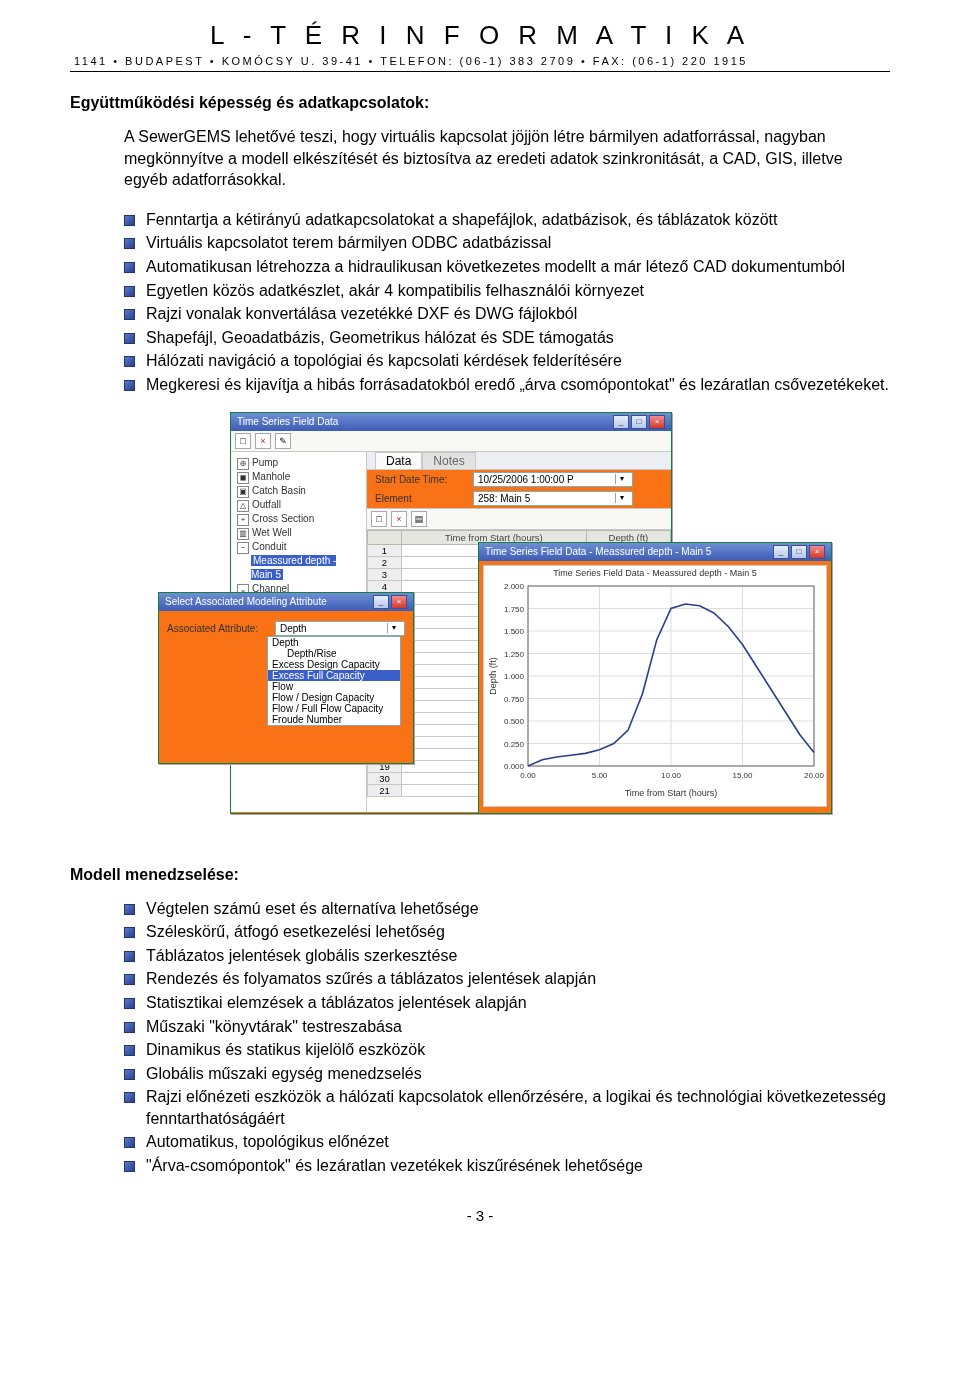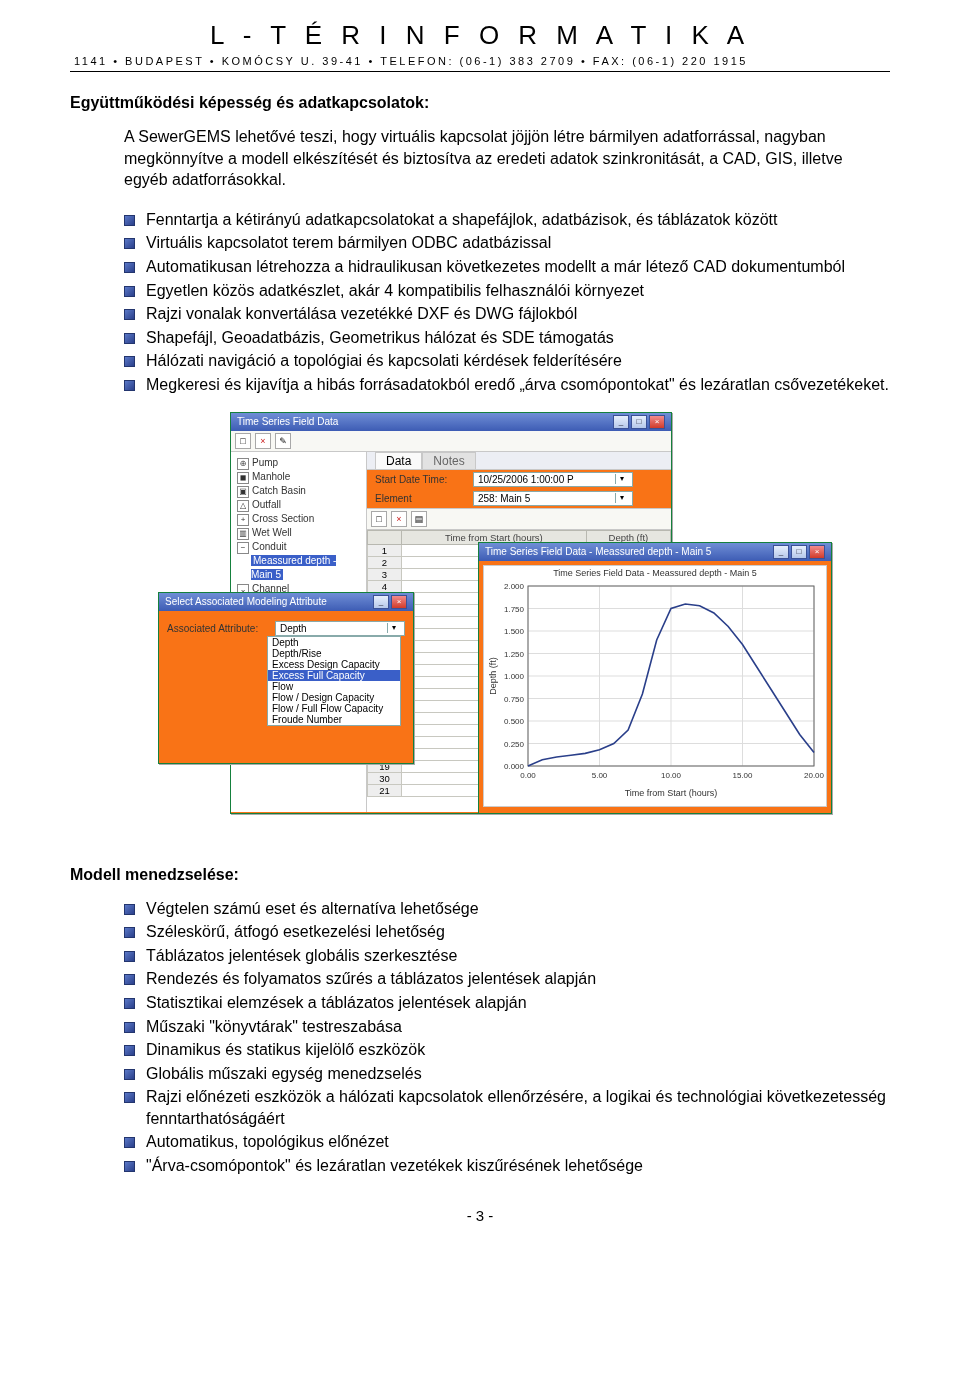--- a/index.html
+++ b/index.html
@@ -361,21 +361,21 @@
       <div style="padding:10px 8px;">
         <div class="form-row" style="padding:0;">
           <label style="width:100px;">Associated Attribute:</label>
           <div class="input" style="min-width:120px;">
             <span>Depth</span>
               <span class="dd">▾</span>
           </div>
         </div>
         <div style="margin-left:100px;margin-top:0;border:1px solid #8aa;background:#fff;width:132px;" id="assoc-list">
             <div style="padding: 0px 4px; font-size: 10px;">Depth</div>
-            <div style="padding: 0px 4px; font-size: 10px;">Depth/Rise</div>
+            <div style="padding: 0px 19px; font-size: 10px;">Depth/Rise</div>
             <div style="padding: 0px 4px; font-size: 10px;">Excess Design Capacity</div>
             <div style="padding: 0px 4px; font-size: 10px; background: rgb(58, 95, 200); color: rgb(255, 255, 255);">Excess Full Capacity</div>
             <div style="padding: 0px 4px; font-size: 10px;">Flow</div>
             <div style="padding: 0px 4px; font-size: 10px;">Flow / Design Capacity</div>
             <div style="padding: 0px 4px; font-size: 10px;">Flow / Full Flow Capacity</div>
             <div style="padding: 0px 4px; font-size: 10px;">Froude Number</div>
           </div>
       </div>
     </div>
 

